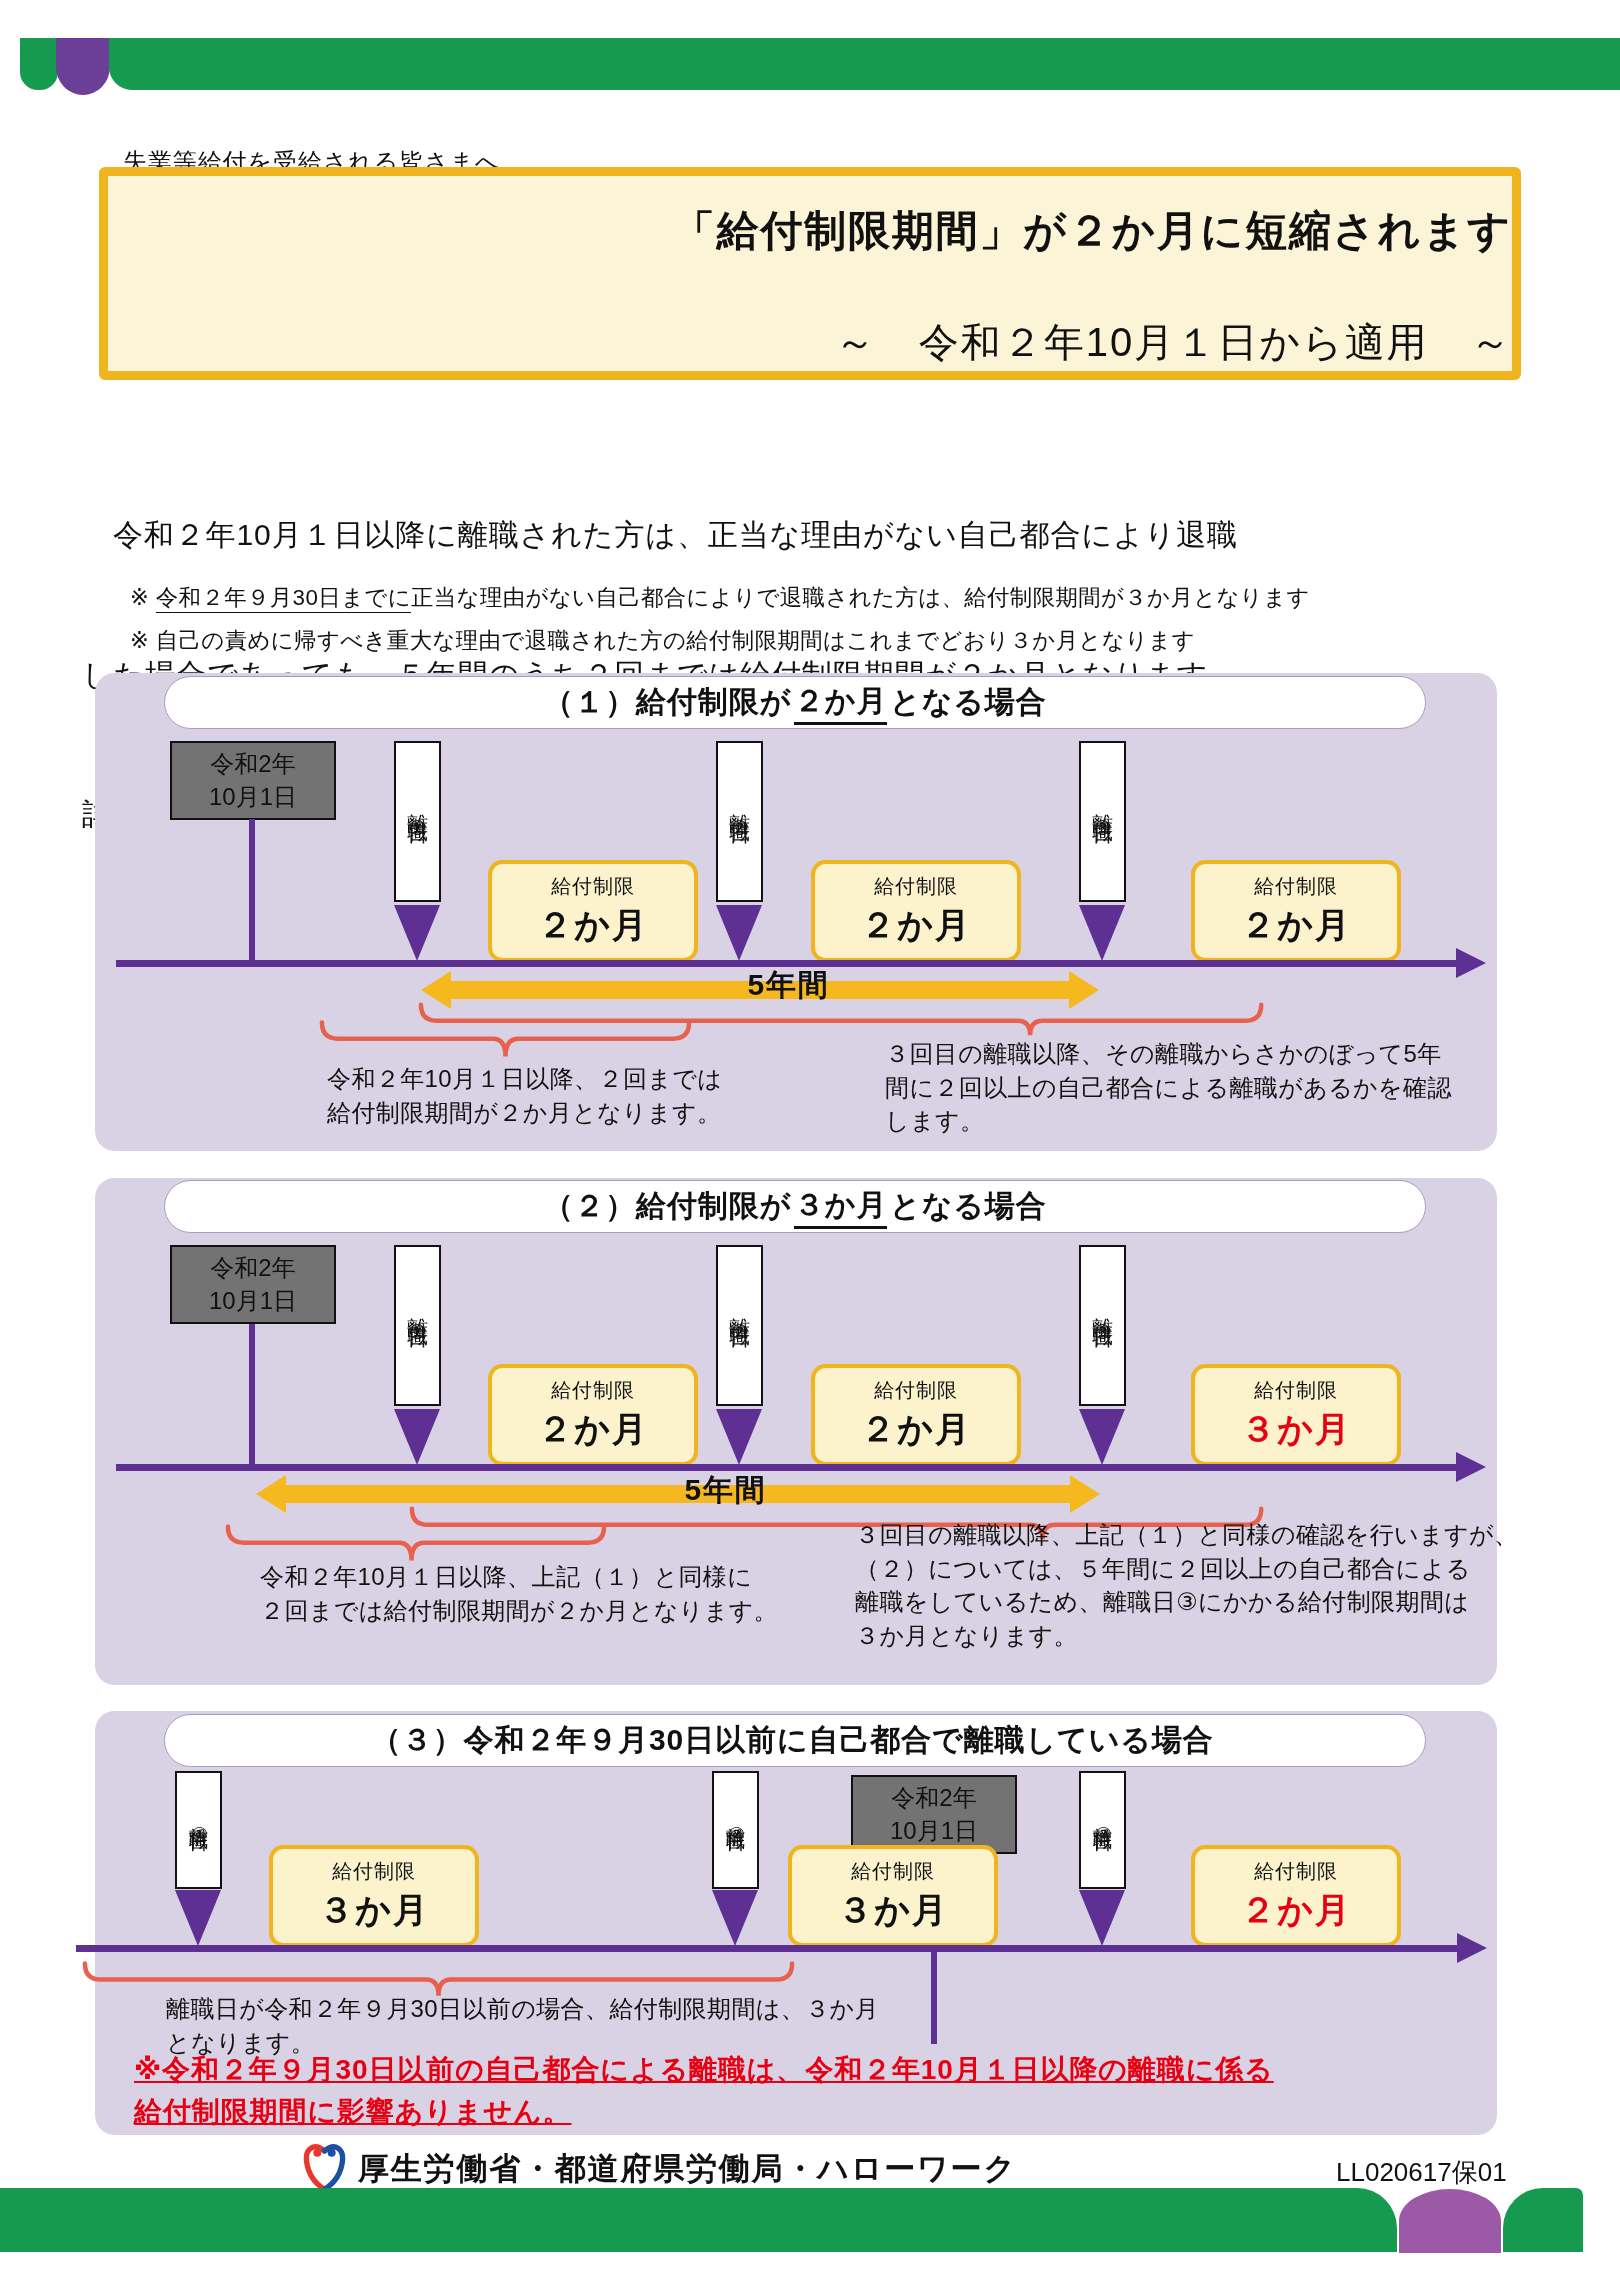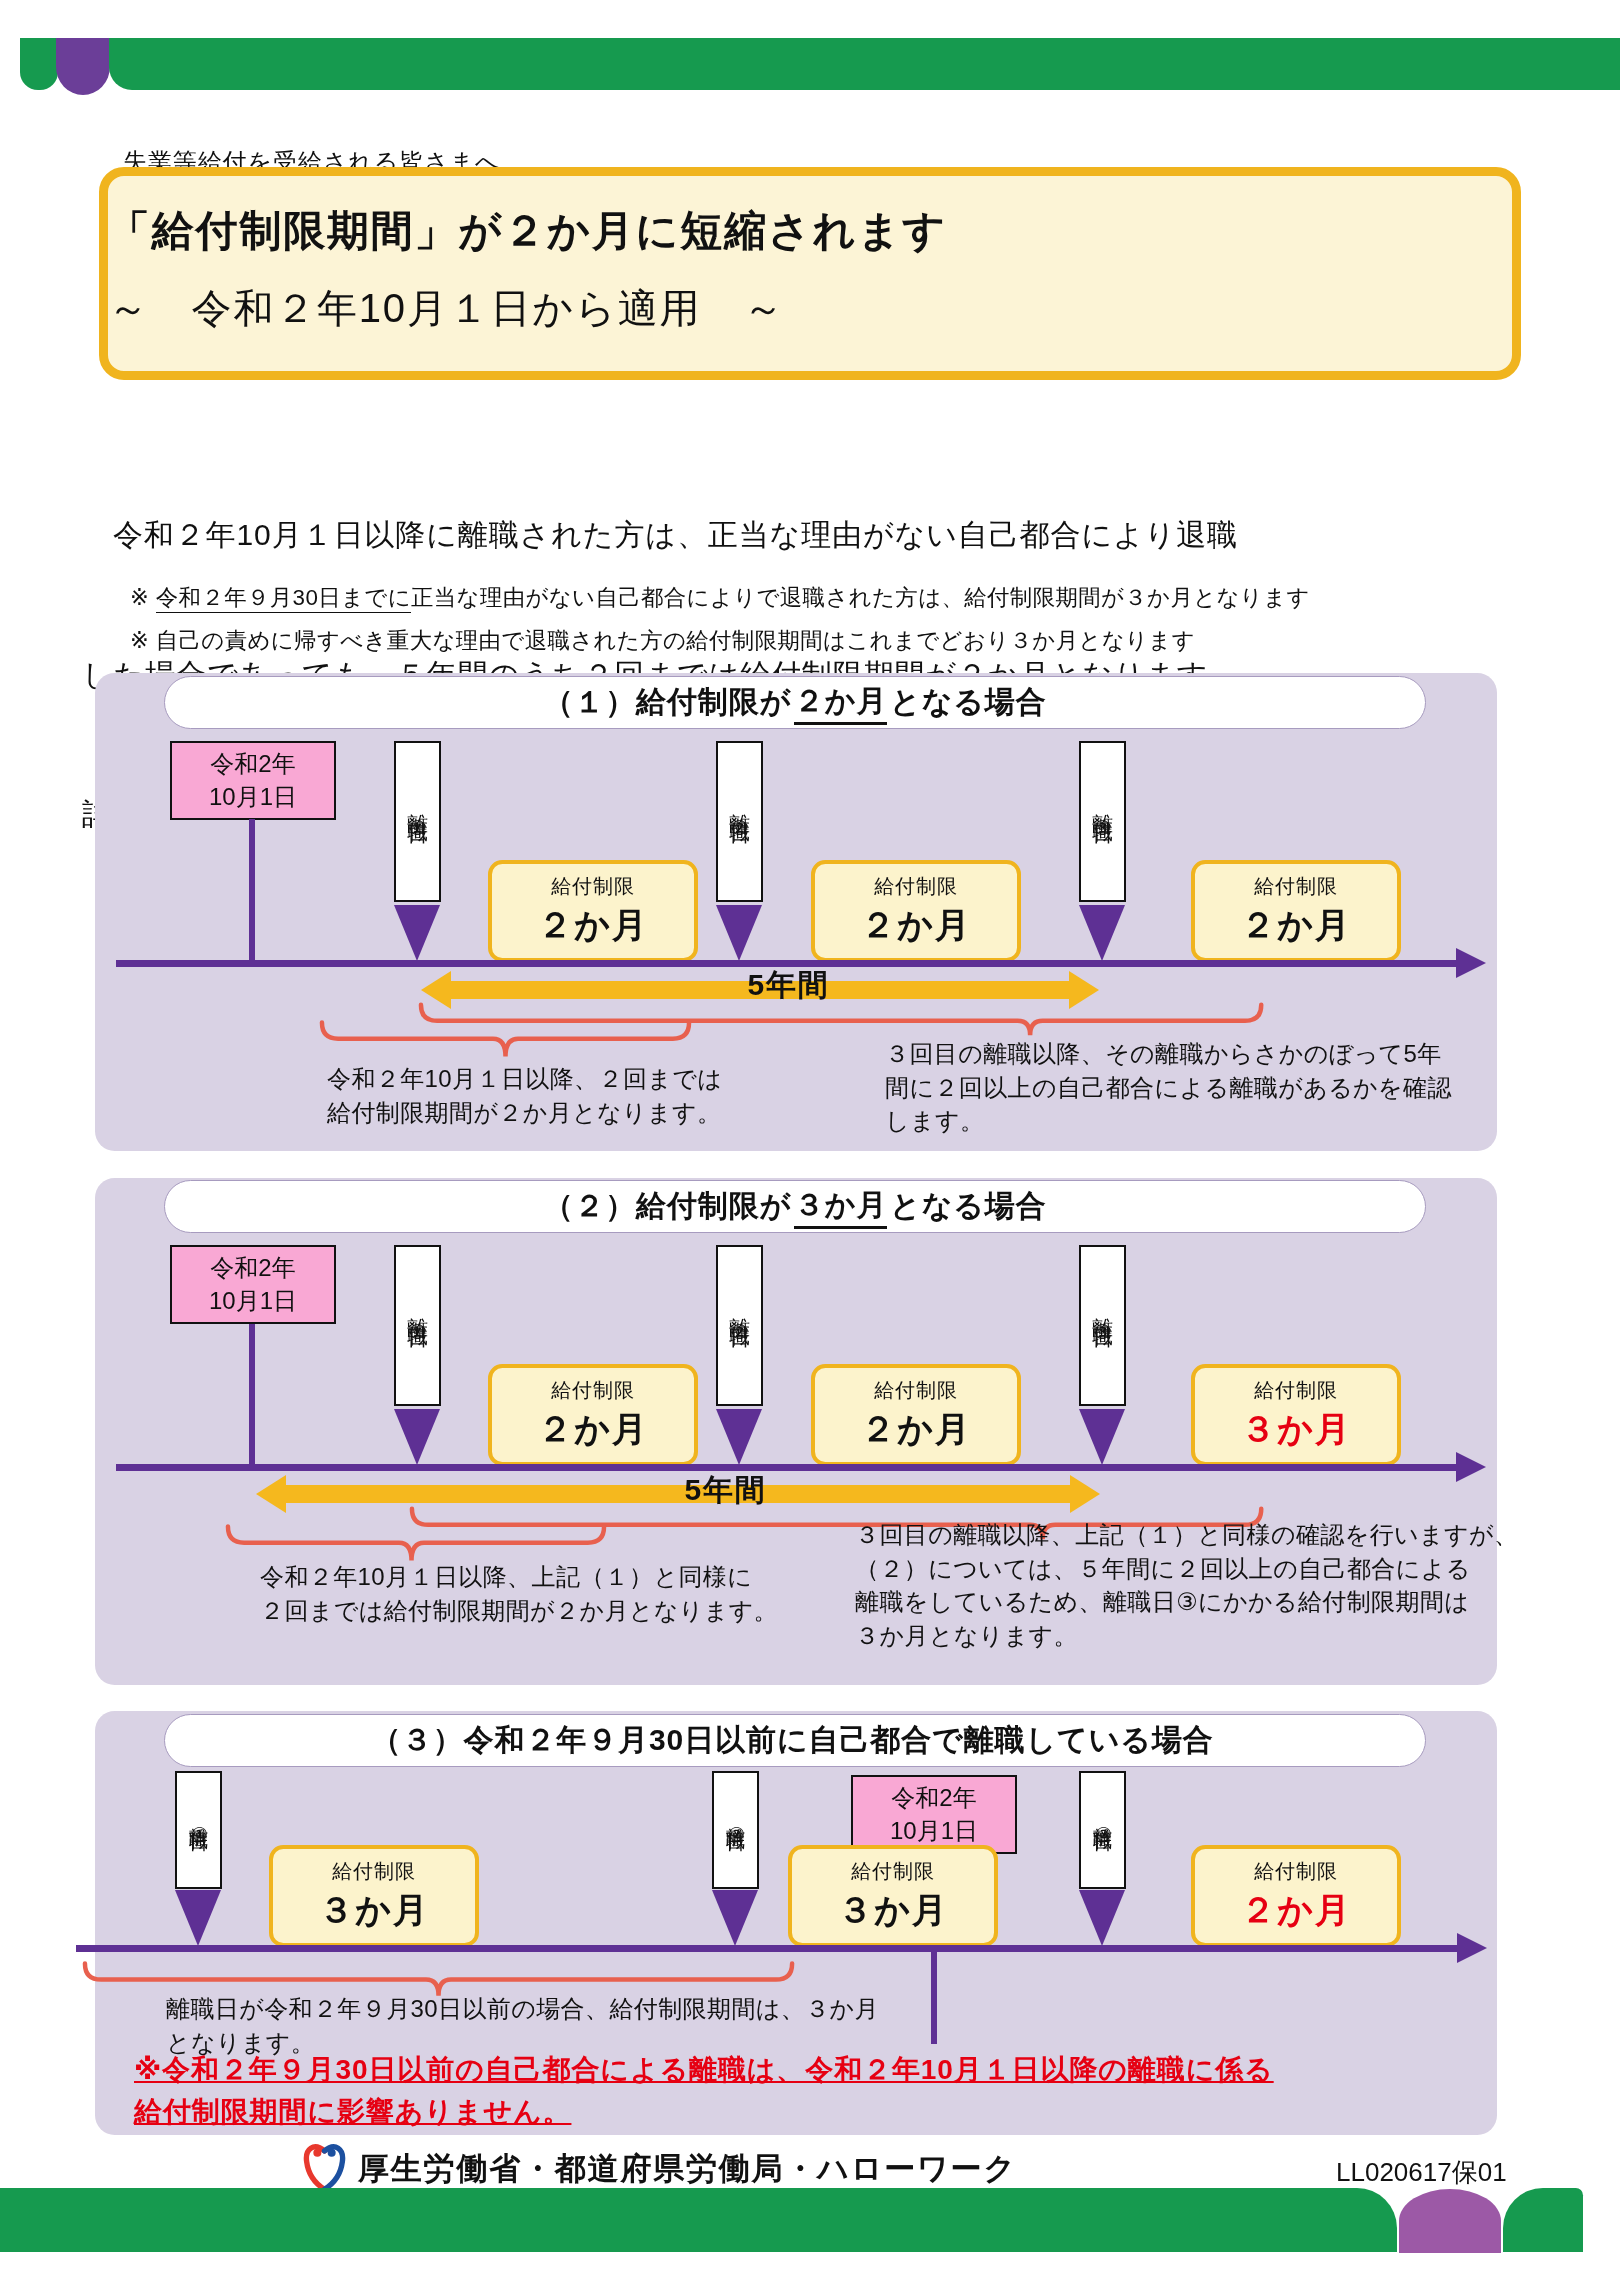--- a/index.html
+++ b/index.html
@@ -7,36 +7,36 @@
         font-family:"Liberation Sans","DejaVu Sans",sans-serif;color:#111;}
   .abs{position:absolute;}
 
   
   .band{background:#169A4F;}
   .dome-down{background:#6B3E98;border-radius:0 0 50% 50%;}
   .dome-up{background:#9C59A6;border-radius:50% 50% 0 0;}
 
   .audience{font-size:24px;letter-spacing:0.9px;}
 
-  .titlebox{background:#FCF4D6;border:9px solid #F0B41E;border-radius:25px;
-            display:flex;flex-direction:column;align-items:flex-start;padding-top:27px;box-sizing:border-box;}
+  .titlebox{background:#FCF4D6;border:9px solid #F0B41E;border-radius:6px;
+            display:flex;flex-direction:column;align-items:flex-end;padding-top:27px;box-sizing:border-box;gap:34px;}
   .titlebox .t1{font-size:42px;font-weight:800;letter-spacing:1.8px;}
   .titlebox .t2{font-size:40px;margin-top:21.5px;letter-spacing:1.8px;}
 
   .intro{font-size:30px;line-height:1.55;white-space:pre-wrap;letter-spacing:0.9px;}
   .fnote{font-size:22.4px;letter-spacing:0.4px;}
   .fnote .ul{border-bottom:1.8px solid #111;padding-bottom:1.8px;}
 
   .section{background:#D9D2E4;border-radius:19.7px;}
   .pill{background:#fff;border:1.8px solid #A79BBF;border-radius:29px;
         display:flex;align-items:center;justify-content:center;
         font-size:30px;font-weight:600;letter-spacing:0.9px;}
   .pill .hl{font-weight:800;border-bottom:3.6px solid #111;margin:0 2.7px;}
 
-  .datebox{background:#f9a8d4;border:2.7px solid #111;display:flex;flex-direction:column;
+  .datebox{background:#737373;border:2.7px solid #111;display:flex;flex-direction:column;
            align-items:center;justify-content:center;font-size:24px;line-height:1.35;box-sizing:border-box;}
   .vbox{background:#fff;border:2.7px solid #111;display:flex;align-items:center;justify-content:center;box-sizing:border-box;}
   .vbox span{writing-mode:vertical-rl;text-orientation:upright;font-size:20.6px;letter-spacing:6.3px;}
   .tri{width:0;height:0;border-left:23px solid transparent;border-right:23px solid transparent;border-top:56px solid #5E3094;}
   .vline{width:6.3px;background:#5E3094;}
 
   .ybox{background:#FCF3CC;border:4.5px solid #F0B41E;border-radius:14.3px;display:flex;flex-direction:column;
         align-items:center;justify-content:center;box-sizing:border-box;}
   .ybox .lab{font-size:20px;letter-spacing:0.9px;}
   .ybox .val{font-size:35px;font-weight:800;letter-spacing:1.8px;margin-top:1.8px;}

